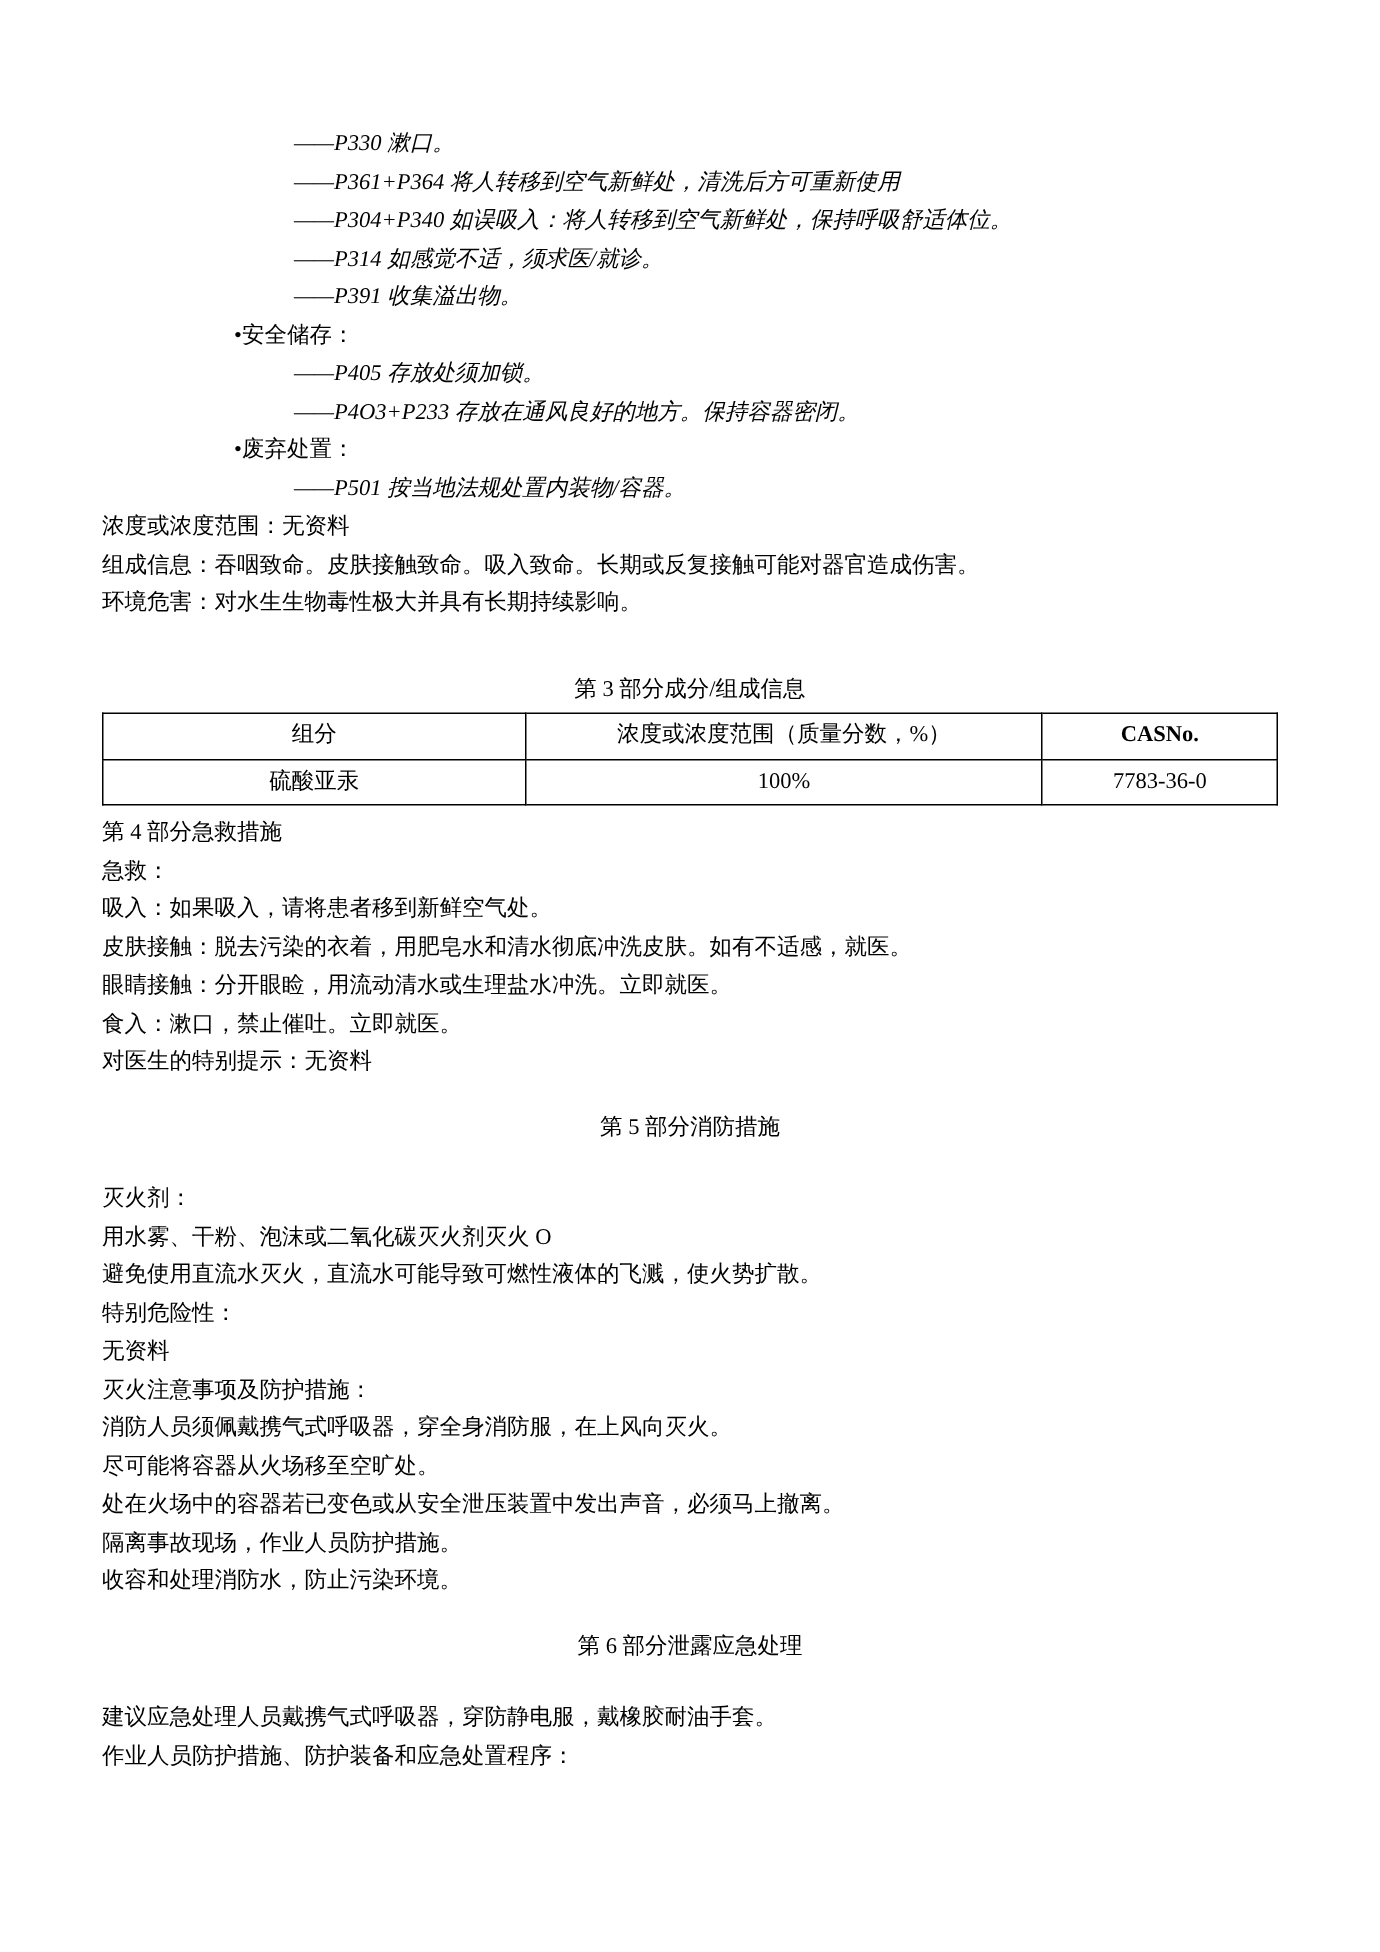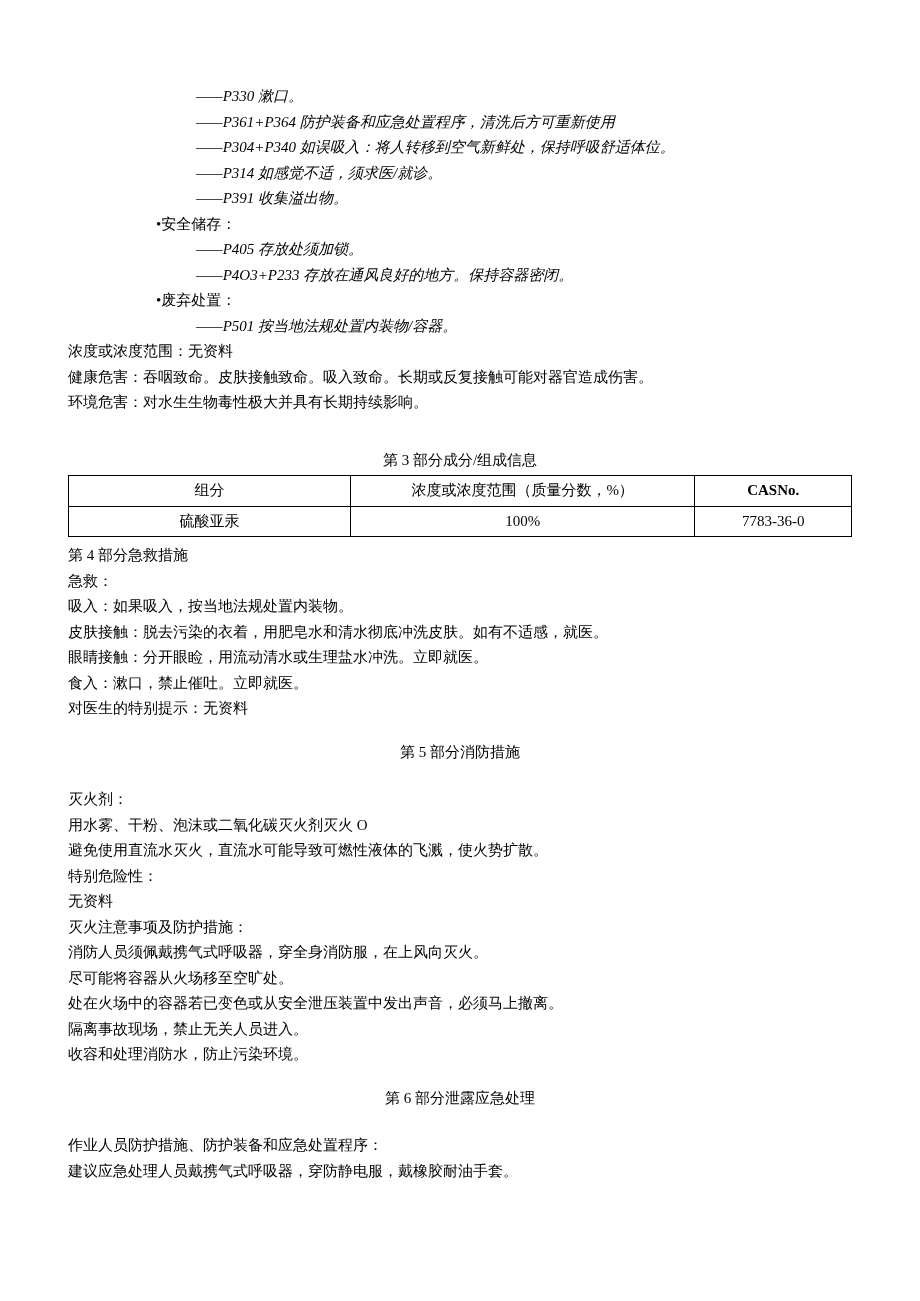--- a/index.html
+++ b/index.html
@@ -38,36 +38,36 @@
   th { background: none; }
   .cas { font-family: "Times New Roman", serif; font-weight: bold; }
   .spacer { height: 18px; }
 </style>
 </head>
 <body>
 
 <div>
   <div class="line indent-1">——P330 漱口。</div>
   <div class="line indent-1"></div>
-  <div class="line indent-1">——P361+P364 防护装备和应急处置程序，清洗后方可重新使用</div>
+  <div class="line indent-1">——P361+P364 将人转移到空气新鲜处，清洗后方可重新使用</div>
   <div class="line indent-1">——P304+P340 如误吸入：将人转移到空气新鲜处，保持呼吸舒适体位。</div>
   <div class="line indent-1">——P314 如感觉不适，须求医/就诊。</div>
   <div class="line indent-1">——P391 收集溢出物。</div>
 </div>
 
 <div class="line indent-2">•安全储存：</div>
 <div class="line indent-1">——P405 存放处须加锁。</div>
 <div class="line indent-1">——P4O3+P233 存放在通风良好的地方。保持容器密闭。</div>
 
 <div class="line indent-2">•废弃处置：</div>
 <div class="line indent-1">——P501 按当地法规处置内装物/容器。</div>
 
 <div>
   <div class="line">浓度或浓度范围：无资料</div>
-  <div class="line">健康危害：吞咽致命。皮肤接触致命。吸入致命。长期或反复接触可能对器官造成伤害。</div>
+  <div class="line">组成信息：吞咽致命。皮肤接触致命。吸入致命。长期或反复接触可能对器官造成伤害。</div>
   <div class="line">环境危害：对水生生物毒性极大并具有长期持续影响。</div>
 </div>
 
 <div class="section-title tight">第 3 部分成分/组成信息</div>
 <table>
   <tbody>
       <tr>
     <th style="width:36%">组分</th>
     <th style="width:44%">浓度或浓度范围（质量分数，%）</th>
     <th style="width:20%" class="cas">CASNo.</th>
@@ -76,41 +76,41 @@
     <td>硫酸亚汞</td>
     <td>100%</td>
     <td>7783-36-0</td>
   </tr>
 </tbody>
   </table>
 
 <div class="line">第 4 部分急救措施</div>
 <div>
   <div class="line">急救：</div>
-  <div class="line">吸入：如果吸入，按当地法规处置内装物。</div>
+  <div class="line">吸入：如果吸入，请将患者移到新鲜空气处。</div>
   <div class="line">皮肤接触：脱去污染的衣着，用肥皂水和清水彻底冲洗皮肤。如有不适感，就医。</div>
   <div class="line">眼睛接触：分开眼睑，用流动清水或生理盐水冲洗。立即就医。</div>
   <div class="line">食入：漱口，禁止催吐。立即就医。</div>
   <div class="line">对医生的特别提示：无资料</div>
 </div>
 
 <div class="section-title">第 5 部分消防措施</div>
 <div class="spacer"></div>
 <div>
   <div class="line">灭火剂：</div>
   <div class="line">用水雾、干粉、泡沫或二氧化碳灭火剂灭火 O</div>
   <div class="line">避免使用直流水灭火，直流水可能导致可燃性液体的飞溅，使火势扩散。</div>
   <div class="line">特别危险性：</div>
   <div class="line">无资料</div>
   <div class="line">灭火注意事项及防护措施：</div>
   <div class="line">消防人员须佩戴携气式呼吸器，穿全身消防服，在上风向灭火。</div>
   <div class="line">尽可能将容器从火场移至空旷处。</div>
   <div class="line">处在火场中的容器若已变色或从安全泄压装置中发出声音，必须马上撤离。</div>
-  <div class="line">隔离事故现场，禁止无关人员进入。</div>
+  <div class="line">隔离事故现场，作业人员防护措施。</div>
   <div class="line">收容和处理消防水，防止污染环境。</div>
 </div>
 
 <div class="section-title">第 6 部分泄露应急处理</div>
 <div class="spacer"></div>
 <div>
+  <div class="line">建议应急处理人员戴携气式呼吸器，穿防静电服，戴橡胶耐油手套。</div>
   <div class="line">作业人员防护措施、防护装备和应急处置程序：</div>
-  <div class="line">建议应急处理人员戴携气式呼吸器，穿防静电服，戴橡胶耐油手套。</div>
 </div>
 
 </body></html>

